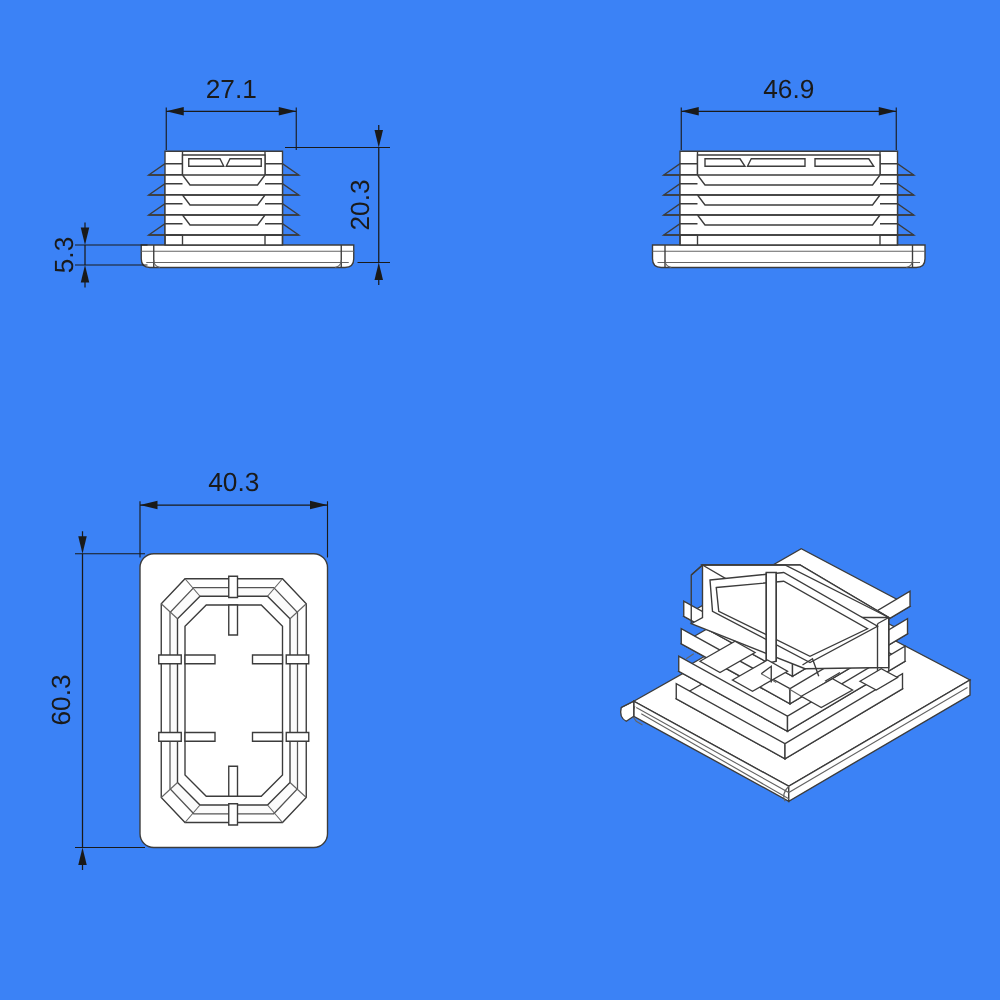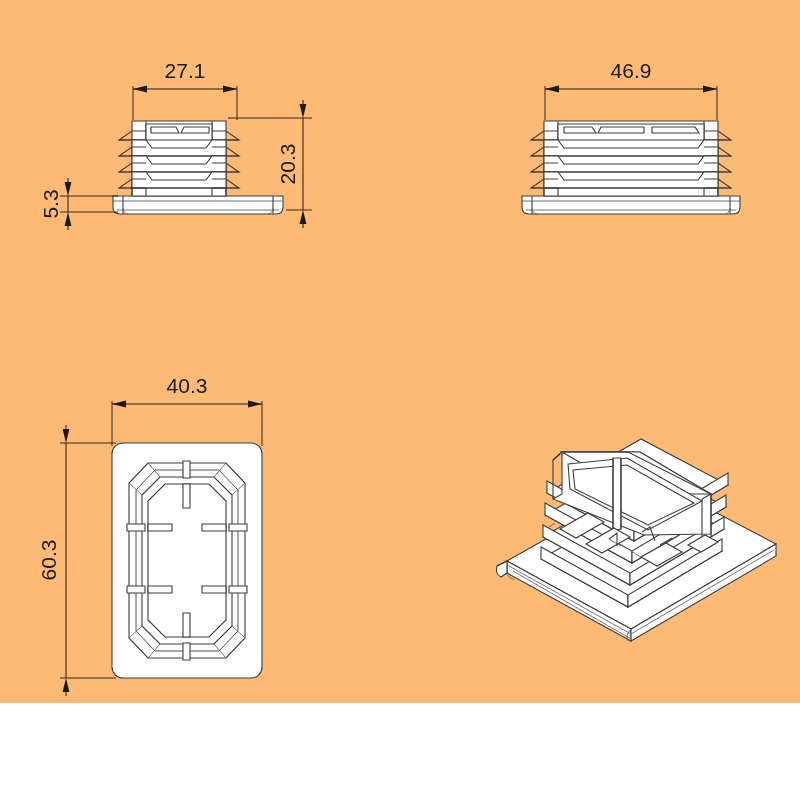--- a/index.html
+++ b/index.html
@@ -9,22 +9,22 @@
   }
   body {
     width: 800px;
     height: 800px;
     font-family: "Liberation Sans", sans-serif;
     overflow: hidden;
   }
   #drawing-sheet {
     position: relative;
     width: 800px;
-    height: 703px;
-    background: #fdba74;
+    height: 800px;
+    background: #3b82f6;
   }
   svg.sheet-svg {
     display: block;
     width: 800px;
     height: 800px;
   }
   .dim-text {
     font-family: "Liberation Sans", sans-serif;
     font-size: 21px;
     fill: #1a1a1a;

